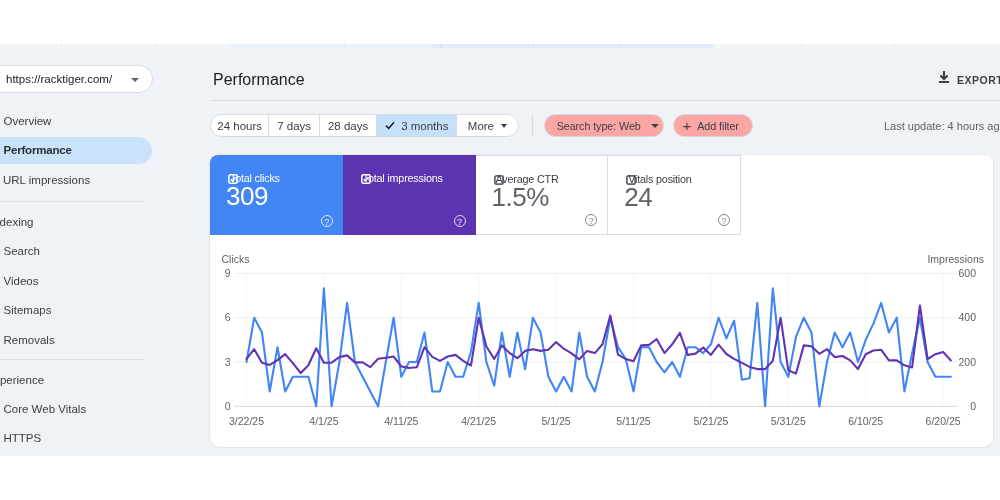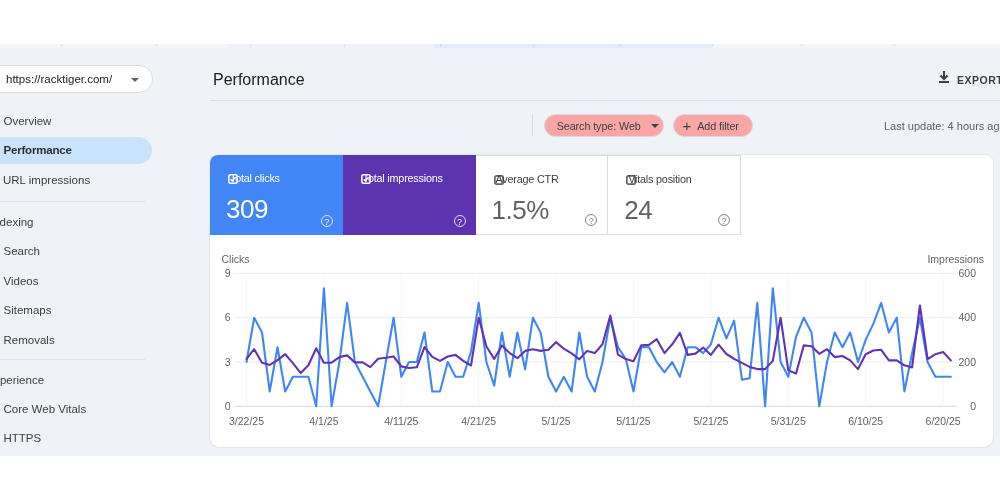--- a/index.html
+++ b/index.html
@@ -37,21 +37,21 @@
 .btn{position:absolute;top:66px;height:23px;background:#fca5a5;border:1px solid #d7dbdf;
  border-radius:11.5px;font-size:10.8px;letter-spacing:-0.1px;color:#3c4043;display:flex;align-items:center;white-space:nowrap;}
 #vline{position:absolute;left:532px;top:67px;width:1px;height:21px;background:#d7dbdf;}
 #lastupd{position:absolute;left:884px;top:71.5px;font-size:11px;color:#5f6368;white-space:nowrap;}
 
 #panel{position:absolute;left:210px;top:106.5px;width:783px;height:292px;background:#fff;
  border-radius:8px 8px 10px 10px;box-shadow:0 0 0 1px #e4e8ed;}
 .card{position:absolute;top:106.5px;width:132.75px;height:80px;}
 .card svg.cbx{position:absolute;left:18px;top:19.5px;}
 .card .lbl{position:absolute;left:20px;top:17.5px;font-size:10.8px;letter-spacing:-0.2px;}
-.card .num{position:absolute;left:16px;top:39px;font-size:26px;letter-spacing:-0.5px;}
+.card .num{position:absolute;left:16px;top:26px;font-size:26px;letter-spacing:-0.5px;}
 .card .q{position:absolute;right:10px;bottom:7.5px;width:12px;height:12px;border-radius:50%;
  font-size:9px;line-height:12px;text-align:center;}
 .ax{font-size:10.5px;fill:#5f6368;font-family:"Liberation Sans",sans-serif;}
 .ax2{font-size:10.5px;fill:#5f6368;font-family:"Liberation Sans",sans-serif;}
 </style>
 </head>
 <body>
 <div id="stage">
 
   <div class="abs" id="tabs">
@@ -92,20 +92,31 @@
     <div class="nav" style="left:3.5px;top:384.2px;">HTTPS</div>
 
     <div id="title">Performance</div>
     <svg class="abs" style="left:938px;top:22px;" width="12" height="14" viewBox="0 0 12 14">
       <path d="M6 1 v7.5 M2.4 5.5 L6 9 L9.6 5.5" stroke="#3c4043" stroke-width="2.1" fill="none"></path>
       <rect x="1" y="11" width="10" height="2" fill="#3c4043"></rect>
     </svg>
     <div id="export">EXPORT</div>
     <div id="hdiv"></div>
 
+    <div class="seg">
+      <div class="s" style="width:58.4px;">24 hours</div>
+      <div class="s" style="width:50.4px;">7 days</div>
+      <div class="s" style="width:57.6px;">28 days</div>
+      <div class="s" style="width:79.9px;background:#c5e0fa;">
+        <svg width="10" height="9" viewBox="0 0 10 9" style="margin-right:6px;">
+            <path d="M1 4.6 L3.7 7.3 L9 1.2" stroke="#202124" stroke-width="1.5" fill="none"></path>
+          </svg>3 months</div>
+      <div class="s" style="width:60.3px;">More
+        <div class="caret" style="position:static;margin-left:7px;border-left-width:3.8px;border-right-width:3.8px;border-top-width:4.2px;border-top-color:#3c4043;"></div></div>
+    </div>
     <div id="vline"></div>
     <div class="btn" style="left:543.7px;width:120px;padding-left:12px;">Search type: Web
       <div class="caret" style="position:static;margin-left:10px;border-left-width:4px;border-right-width:4px;border-top-width:4.5px;border-top-color:#3c4043;"></div></div>
     <div class="btn" style="left:672.5px;width:80px;padding-left:9px;">
       <span style="font-size:15px;font-weight:normal;margin-right:6px;color:#3c4043;">+</span>Add filter</div>
     <div id="lastupd">Last update: 4 hours ago</div>
 
     <div id="panel"></div>
 
     <div class="card" style="left:210px;background:#4285f4;border-radius:8px 0 0 0;">

